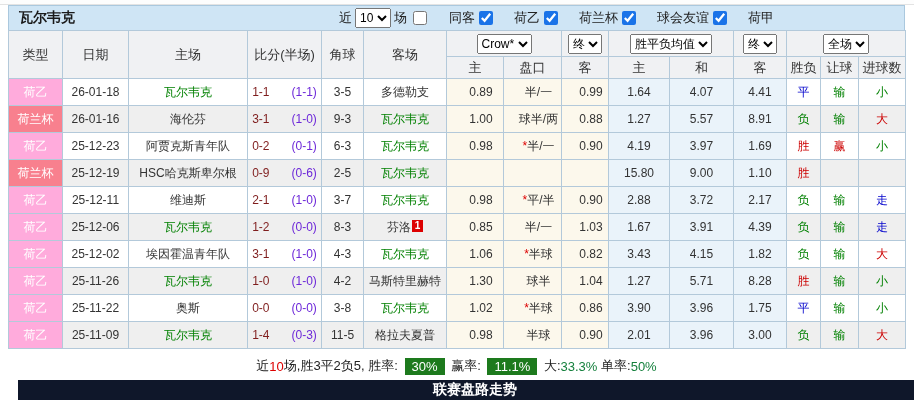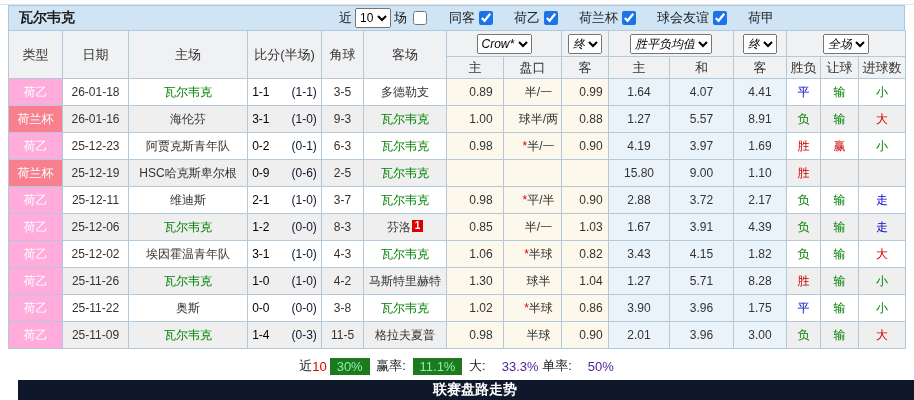--- a/index.html
+++ b/index.html
@@ -25,49 +25,49 @@
   .filters label { display: inline-flex; align-items: center; margin-left: 2px; gap: 20px; }
   .filters input[type=checkbox] { width: 14px; height: 14px; accent-color: #1a73e8; margin: 0 2px 0 4px; }
   .filters .tight input[type=checkbox] { margin: 0 1px 0 2px; }
 
   
   table { border-collapse: collapse; table-layout: fixed; width: 897px; font-size: 12px; color: #333; }
   th, td { border: 1px solid #b3c9da; text-align: center; overflow: hidden; white-space: nowrap; }
   thead th { background: #f0f1f3; font-weight: normal; font-size: 13px; color: #333; }
   .hrow1 th { height: 26px; }
   .hrow2 th { height: 22px; }
-  .hrow1 select { font-size: 12px; height: 20px; font-style: italic; }
+  .hrow1 select { font-size: 12px; height: 20px; }
   tbody td { height: 27px; }
   tbody tr.alt td { background: #efefef; }
   td.odds { background: #fcf8ec !important; padding-left: 12px; }
   td.mean { background: #eaf3fa !important; }
   td.type { color: #fff; }
   td.type.pink { background: #ffabdc !important; }
   td.type.redpink { background: #f8808e !important; }
   .self { color: #008000; }
-  .score .ft { color: #000000; }
-  .score .half { color: #0f172a; margin-left: 22px; }
+  .score .ft { color: #7f1d1d; }
+  .score .half { color: #6d28d9; margin-left: 22px; }
   .star { color: #dd0000; }
   .card {
     display: inline-block; background: #dd0000; color: #fff;
     font-size: 10px; line-height: 12px; width: 11px; height: 12px;
     margin-left: 1px; vertical-align: 2px; font-weight: bold;
   }
   .red { color: #cc0000; }
   .green { color: #008000; }
   .blue { color: #0000cc; }
 
   
   .summary {
     height: 34px; display: flex; align-items: center; justify-content: center;
     font-size: 13px; color: #222; background: #fff; white-space: pre;
   }
   .summary .num-red { color: #dd0000; }
-  .summary .badge { background: #1d7a1d; color: #86efac; padding: 1px 7px; margin: 0 3px; }
-  .summary .val-blue { color: #4c1d95; margin-left: 16px; }
+  .summary .badge { background: #1d7a1d; color: #ffffff; padding: 1px 7px; margin: 0 3px; }
+  .summary .val-blue { color: #15803d; }
 
   
   .footer-bar {
     position: absolute; left: 18px; bottom: 0; width: 914px; height: 20px;
     background: #0f172a; color: #fff; font-weight: bold; font-size: 14px;
     display: flex; align-items: center; justify-content: center;
   }
 </style>
 </head>
 <body>
@@ -326,18 +326,18 @@
     <td class="mean">3.96</td>
     <td class="mean">3.00</td>
     <td class="green">负</td>
     <td class="green">输</td>
     <td class="red">大</td>
   </tr>
       </tbody>
   </table>
 
   <div class="summary">
-    <span>近</span><span class="num-red">10</span><span class="badge">30%</span><span> 赢率: </span><span class="badge">11.1%</span><span> 大:</span><span class="val-blue">33.3%</span><span> 单率:</span><span class="val-blue">50%</span>
+    <span>近</span><span class="num-red">10</span><span>场,胜3平2负5, 胜率: </span><span class="badge">30%</span><span> 赢率: </span><span class="badge">11.1%</span><span> 大:</span><span class="val-blue">33.3%</span><span> 单率:</span><span class="val-blue">50%</span>
   </div>
 
 </div>
 
 <div class="footer-bar">联赛盘路走势</div>
 
 </body></html>

